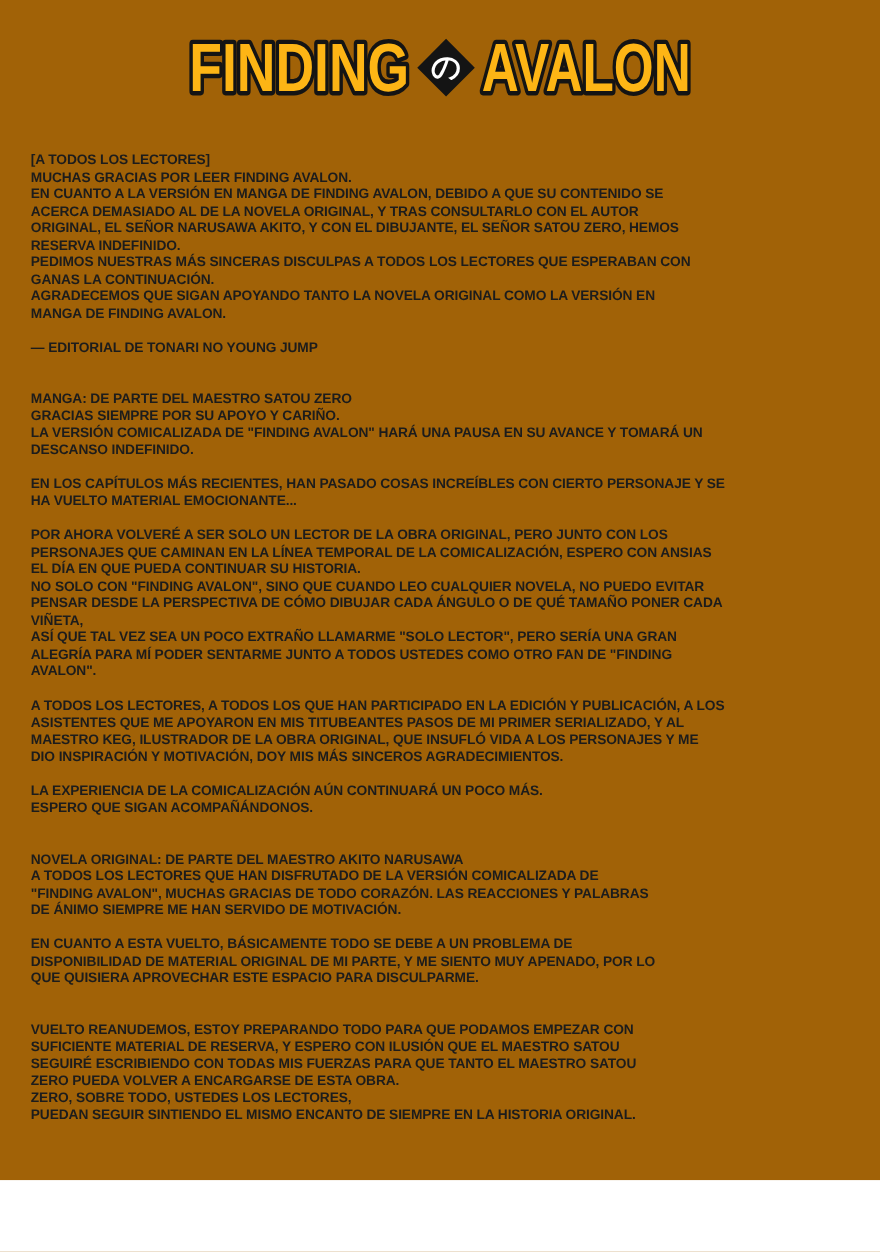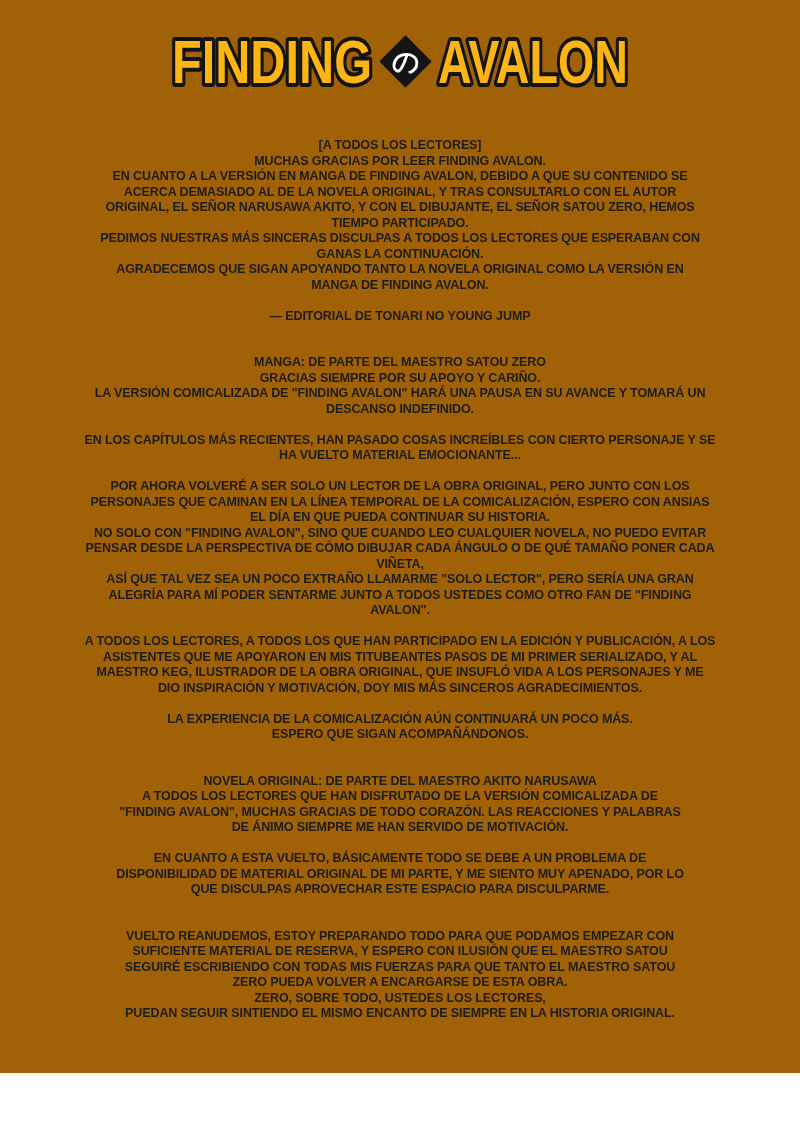--- a/index.html
+++ b/index.html
@@ -58,21 +58,20 @@
   .block { margin: 0; }
   .block.gap-0 { margin-bottom: 0; }
   .block.gap-1 { margin-bottom: 15.5px; }
   .block.gap-2 { margin-bottom: 31px; }
   .line {
     font-size: 12.5px;
     line-height: 15.5px;
     font-weight: bold;
     letter-spacing: -0.1px;
     color: #1c1c1c;
-    text-align: center;
   }
 </style>
 </head>
 <body>
 
 <div class="page">
 
   <header class="logo-row">
     <svg class="logo-word" width="207" height="84" viewBox="0 0 207 84">
       <text x="3" y="64" font-size="62" textLength="200" lengthAdjust="spacingAndGlyphs" fill="#FDB515" stroke="#141414" stroke-width="8">FINDING</text>
@@ -85,21 +84,21 @@
     </svg>
   </header>
 
   <main class="doc">
       <div class="block gap-1">
         <div class="line">[A TODOS LOS LECTORES]</div>
         <div class="line">MUCHAS GRACIAS POR LEER FINDING AVALON.</div>
         <div class="line">EN CUANTO A LA VERSIÓN EN MANGA DE FINDING AVALON, DEBIDO A QUE SU CONTENIDO SE</div>
         <div class="line">ACERCA DEMASIADO AL DE LA NOVELA ORIGINAL, Y TRAS CONSULTARLO CON EL AUTOR</div>
         <div class="line">ORIGINAL, EL SEÑOR NARUSAWA AKITO, Y CON EL DIBUJANTE, EL SEÑOR SATOU ZERO, HEMOS</div>
-        <div class="line">TIEMPO PARTICIPADO.</div>
+        <div class="line">RESERVA INDEFINIDO.</div>
         <div class="line">PEDIMOS NUESTRAS MÁS SINCERAS DISCULPAS A TODOS LOS LECTORES QUE ESPERABAN CON</div>
         <div class="line">GANAS LA CONTINUACIÓN.</div>
         <div class="line">AGRADECEMOS QUE SIGAN APOYANDO TANTO LA NOVELA ORIGINAL COMO LA VERSIÓN EN</div>
         <div class="line">MANGA DE FINDING AVALON.</div>
       </div>
       <div class="block gap-2">
         <div class="line">— EDITORIAL DE TONARI NO YOUNG JUMP</div>
       </div>
       <div class="block gap-1">
         <div class="line">MANGA: DE PARTE DEL MAESTRO SATOU ZERO</div>
@@ -134,21 +133,21 @@
       </div>
       <div class="block gap-1">
         <div class="line">NOVELA ORIGINAL: DE PARTE DEL MAESTRO AKITO NARUSAWA</div>
         <div class="line">A TODOS LOS LECTORES QUE HAN DISFRUTADO DE LA VERSIÓN COMICALIZADA DE</div>
         <div class="line">"FINDING AVALON", MUCHAS GRACIAS DE TODO CORAZÓN. LAS REACCIONES Y PALABRAS</div>
         <div class="line">DE ÁNIMO SIEMPRE ME HAN SERVIDO DE MOTIVACIÓN.</div>
       </div>
       <div class="block gap-1">
         <div class="line">EN CUANTO A ESTA VUELTO, BÁSICAMENTE TODO SE DEBE A UN PROBLEMA DE</div>
         <div class="line">DISPONIBILIDAD DE MATERIAL ORIGINAL DE MI PARTE, Y ME SIENTO MUY APENADO, POR LO</div>
-        <div class="line">QUE DISCULPAS APROVECHAR ESTE ESPACIO PARA DISCULPARME.</div>
+        <div class="line">QUE QUISIERA APROVECHAR ESTE ESPACIO PARA DISCULPARME.</div>
         <div class="line">&nbsp;</div>
       </div>
       <div class="block gap-0">
         <div class="line">VUELTO REANUDEMOS, ESTOY PREPARANDO TODO PARA QUE PODAMOS EMPEZAR CON</div>
         <div class="line">SUFICIENTE MATERIAL DE RESERVA, Y ESPERO CON ILUSIÓN QUE EL MAESTRO SATOU</div>
         <div class="line">SEGUIRÉ ESCRIBIENDO CON TODAS MIS FUERZAS PARA QUE TANTO EL MAESTRO SATOU</div>
         <div class="line">ZERO PUEDA VOLVER A ENCARGARSE DE ESTA OBRA.</div>
         <div class="line">ZERO, SOBRE TODO, USTEDES LOS LECTORES,</div>
         <div class="line">PUEDAN SEGUIR SINTIENDO EL MISMO ENCANTO DE SIEMPRE EN LA HISTORIA ORIGINAL.</div>
       </div>

